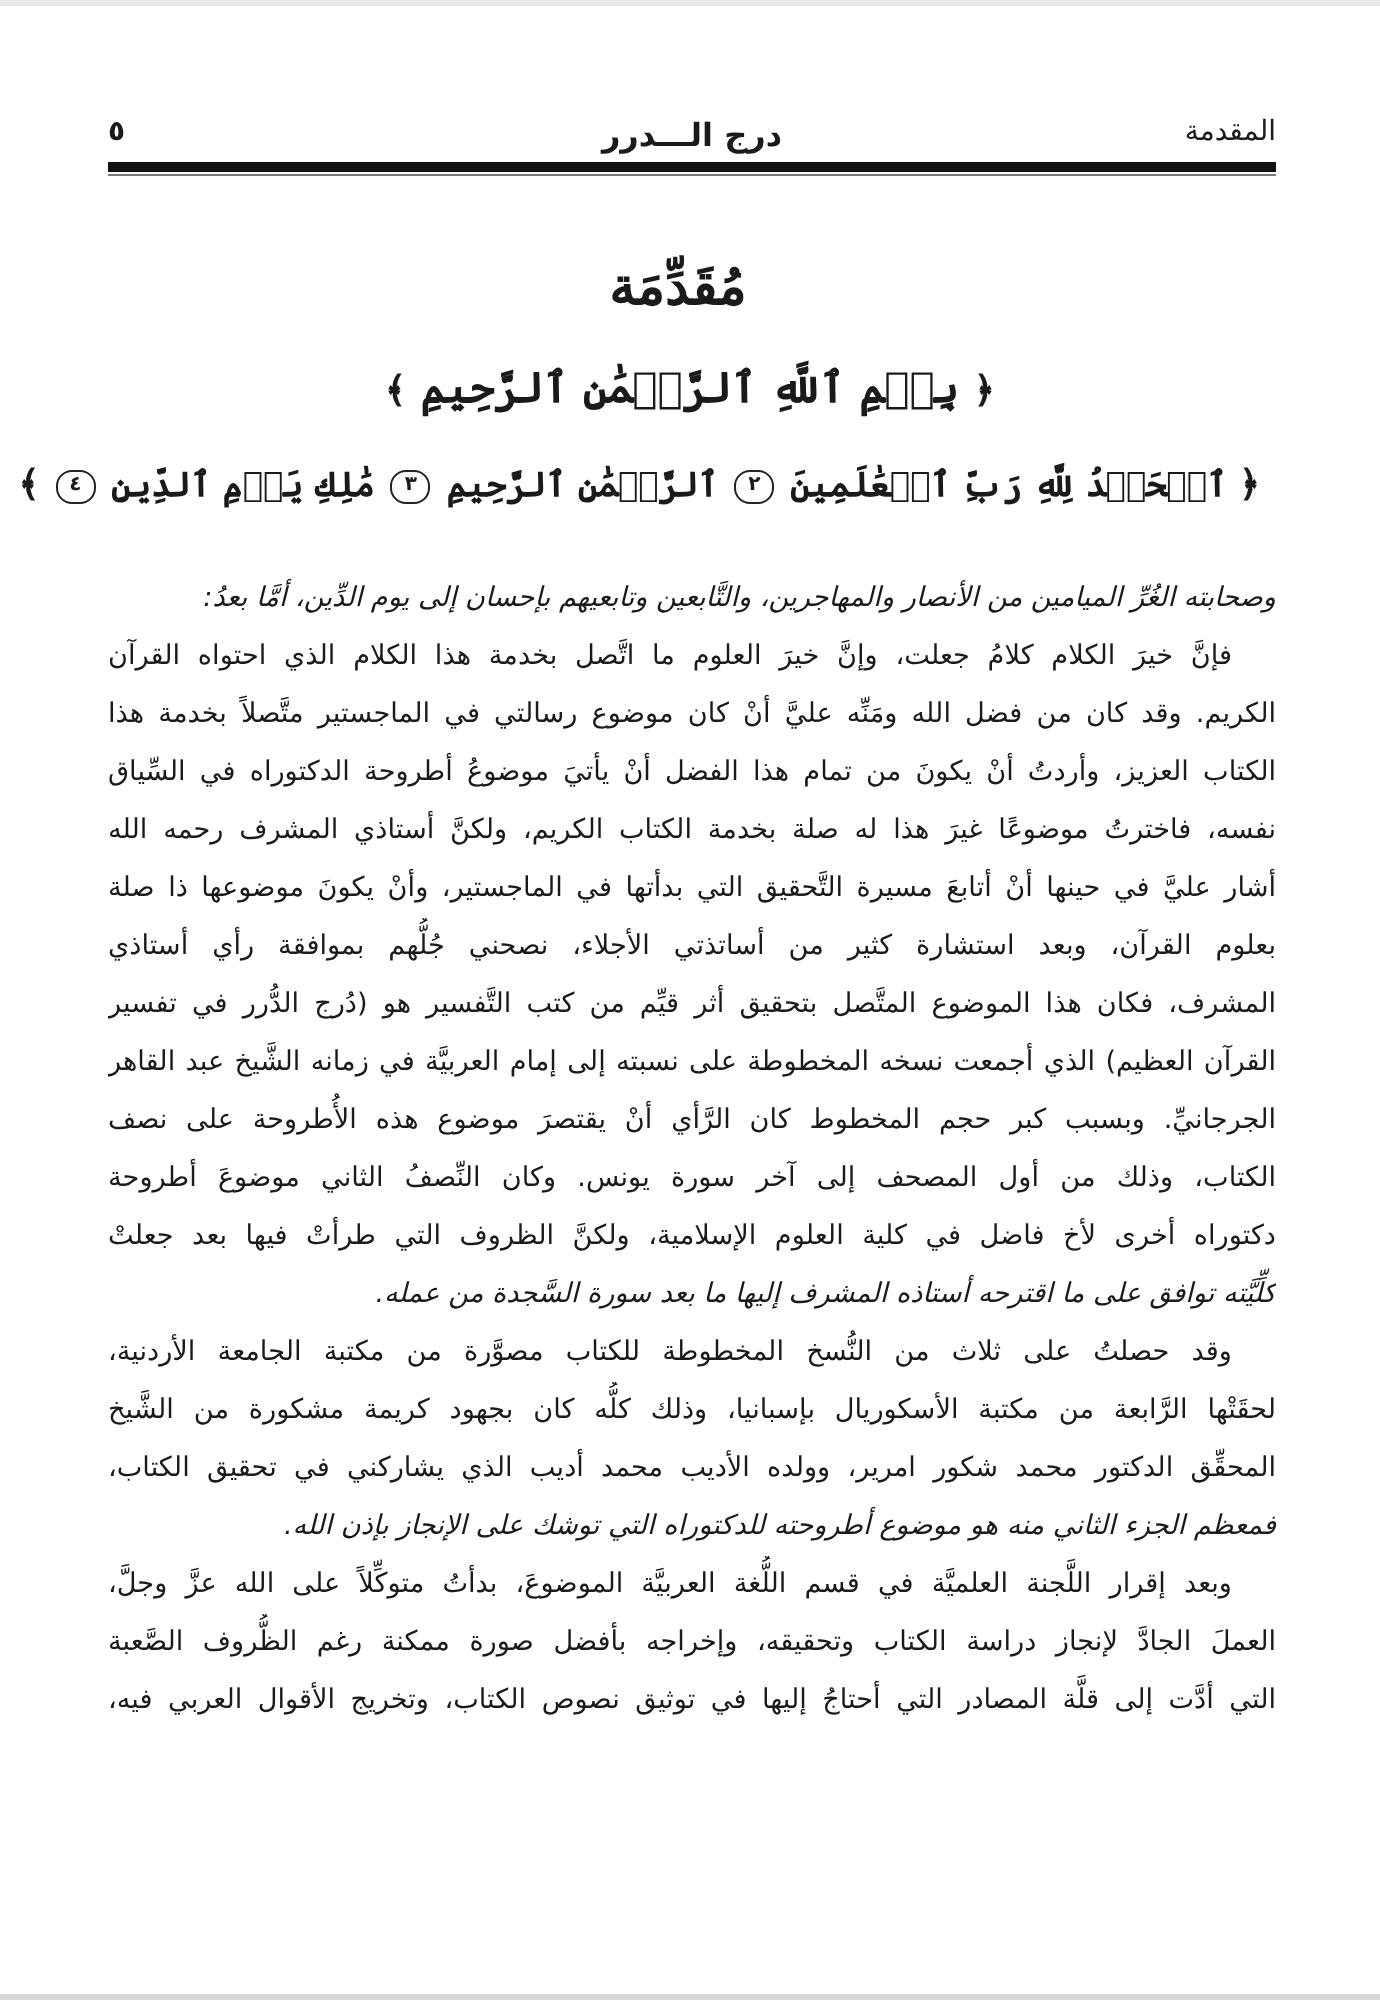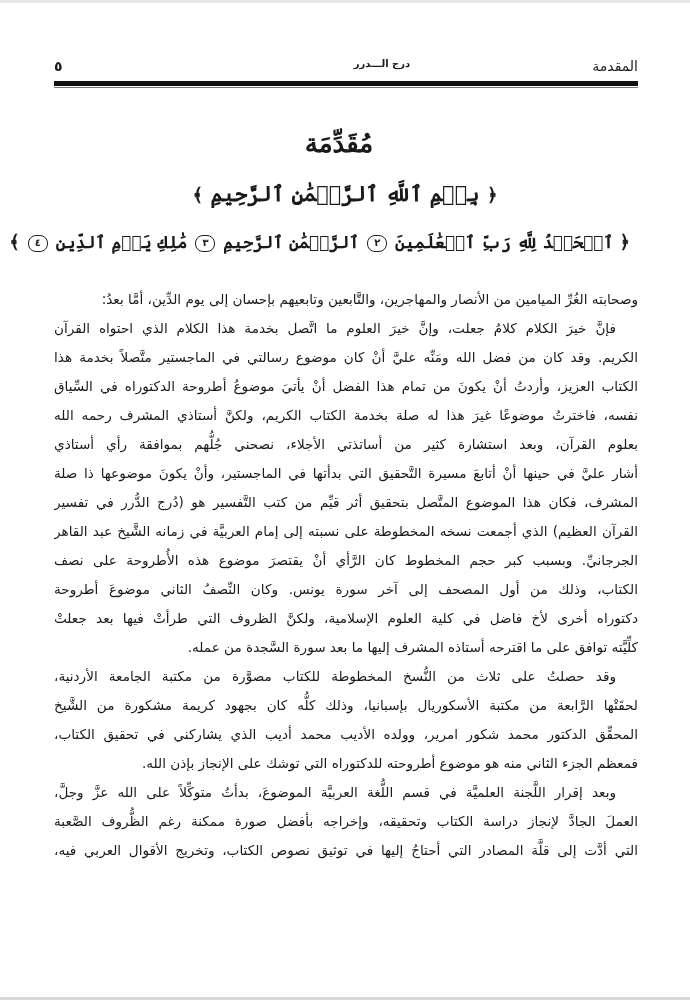--- a/index.html
+++ b/index.html
@@ -48,25 +48,24 @@
       top: 0;
       font-size: 14px;
       font-weight: normal;
       font-family: "DejaVu Sans", sans-serif;
     }
     .header-title {
       position: absolute;
       left: 50%;
       transform: translateX(-50%);
       top: 0;
-      font-size: 10px;
+      font-size: 16px;
       font-weight: bold;
       font-family: "DejaVu Sans", sans-serif;
       white-space: nowrap;
-      margin-left: 36px;
     }
     .header-page {
       position: absolute;
       left: 0;
       top: 0;
       font-size: 14px;
       font-weight: bold;
       font-family: "DejaVu Sans", sans-serif;
     }
     .header-rule {
@@ -150,20 +149,21 @@
     .line {
       display: block;
       white-space: nowrap;
       overflow: hidden;
       text-align: justify;
       text-align-last: justify;
       height: 29px;
     }
     .line.last {
       text-align-last: right;
+      font-style: italic;
     }
     .line.indent {
       padding-right: 22px;
     }
   </style>
 </head>
 <body>
 
 <div class="page">
   <div class="top-edge"></div>
@@ -194,22 +194,22 @@
     <span class="ayah-mark">٤</span>
     <span class="bracket">﴾</span>
   </div>
 
   <div class="body-text">
     <span class="line last">وصحابته الغُرِّ الميامين من الأنصار والمهاجرين، والتَّابعين وتابعيهم بإحسان إلى يوم الدِّين، أمَّا بعدُ:</span>
     <span class="line indent">فإنَّ خيرَ الكلام كلامُ جعلت، وإنَّ خيرَ العلوم ما اتَّصل بخدمة هذا الكلام الذي احتواه القرآن</span>
     <span class="line">الكريم. وقد كان من فضل الله ومَنِّه عليَّ أنْ كان موضوع رسالتي في الماجستير متَّصلاً بخدمة هذا</span>
     <span class="line">الكتاب العزيز، وأردتُ أنْ يكونَ من تمام هذا الفضل أنْ يأتيَ موضوعُ أطروحة الدكتوراه في السِّياق</span>
     <span class="line">نفسه، فاخترتُ موضوعًا غيرَ هذا له صلة بخدمة الكتاب الكريم، ولكنَّ أستاذي المشرف رحمه الله</span>
+    <span class="line">أشار عليَّ في حينها أنْ أتابعَ مسيرة التَّحقيق التي بدأتها في الماجستير، وأنْ يكونَ موضوعها ذا صلة</span>
     <span class="line">بعلوم القرآن، وبعد استشارة كثير من أساتذتي الأجلاء، نصحني جُلُّهم بموافقة رأي أستاذي</span>
-    <span class="line">أشار عليَّ في حينها أنْ أتابعَ مسيرة التَّحقيق التي بدأتها في الماجستير، وأنْ يكونَ موضوعها ذا صلة</span>
     <span class="line">المشرف، فكان هذا الموضوع المتَّصل بتحقيق أثر قيِّم من كتب التَّفسير هو (دُرج الدُّرر في تفسير</span>
     <span class="line">القرآن العظيم) الذي أجمعت نسخه المخطوطة على نسبته إلى إمام العربيَّة في زمانه الشَّيخ عبد القاهر</span>
     <span class="line">الجرجانيِّ. وبسبب كبر حجم المخطوط كان الرَّأي أنْ يقتصرَ موضوع هذه الأُطروحة على نصف</span>
     <span class="line">الكتاب، وذلك من أول المصحف إلى آخر سورة يونس. وكان النِّصفُ الثاني موضوعَ أطروحة</span>
     <span class="line">دكتوراه أخرى لأخ فاضل في كلية العلوم الإسلامية، ولكنَّ الظروف التي طرأتْ فيها بعد جعلتْ</span>
     <span class="line last">كلِّيَّته توافق على ما اقترحه أستاذه المشرف إليها ما بعد سورة السَّجدة من عمله.</span>
     <span class="line indent">وقد حصلتُ على ثلاث من النُّسخ المخطوطة للكتاب مصوَّرة من مكتبة الجامعة الأردنية،</span>
     <span class="line">لحقَتْها الرَّابعة من مكتبة الأسكوريال بإسبانيا، وذلك كلُّه كان بجهود كريمة مشكورة من الشَّيخ</span>
     <span class="line">المحقِّق الدكتور محمد شكور امرير، وولده الأديب محمد أديب الذي يشاركني في تحقيق الكتاب،</span>
     <span class="line last">فمعظم الجزء الثاني منه هو موضوع أطروحته للدكتوراه التي توشك على الإنجاز بإذن الله.</span>

